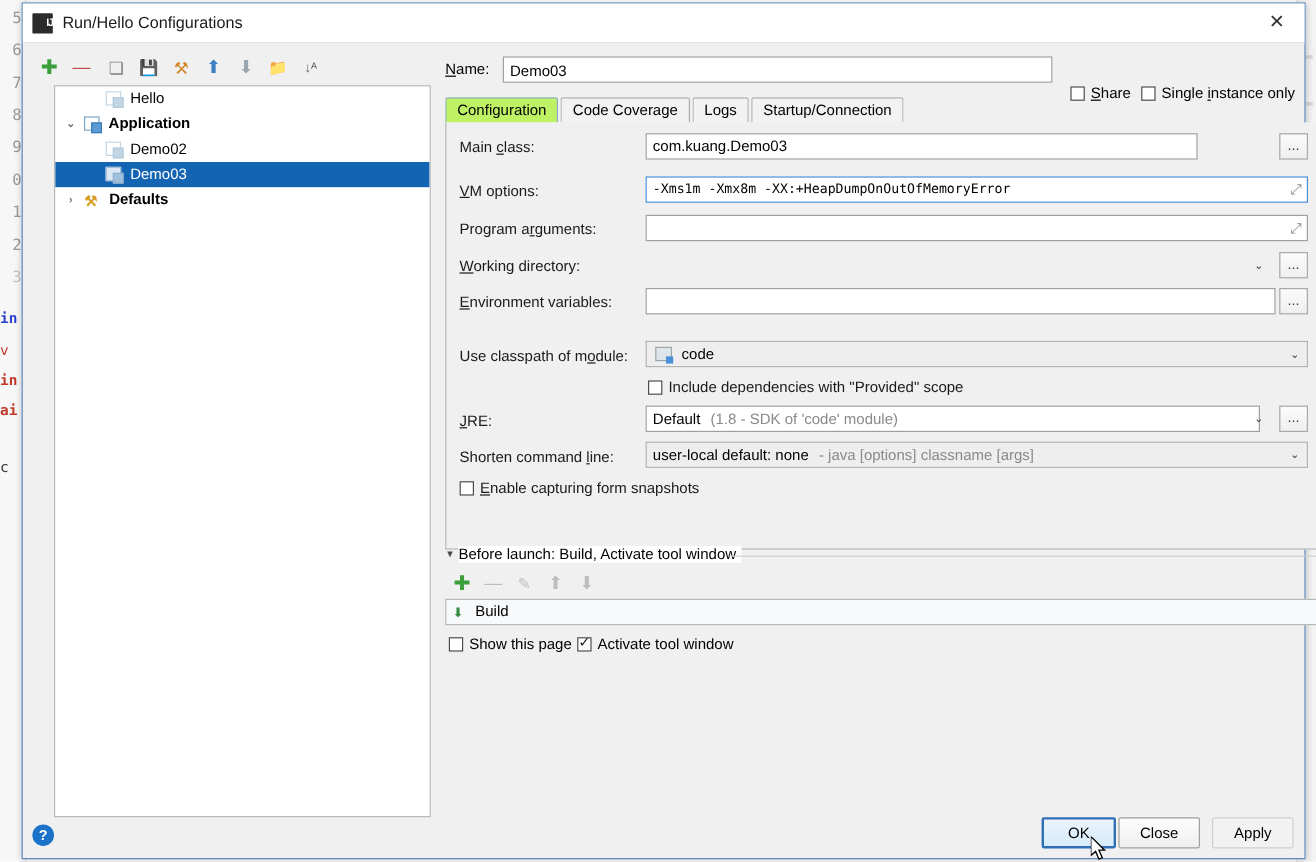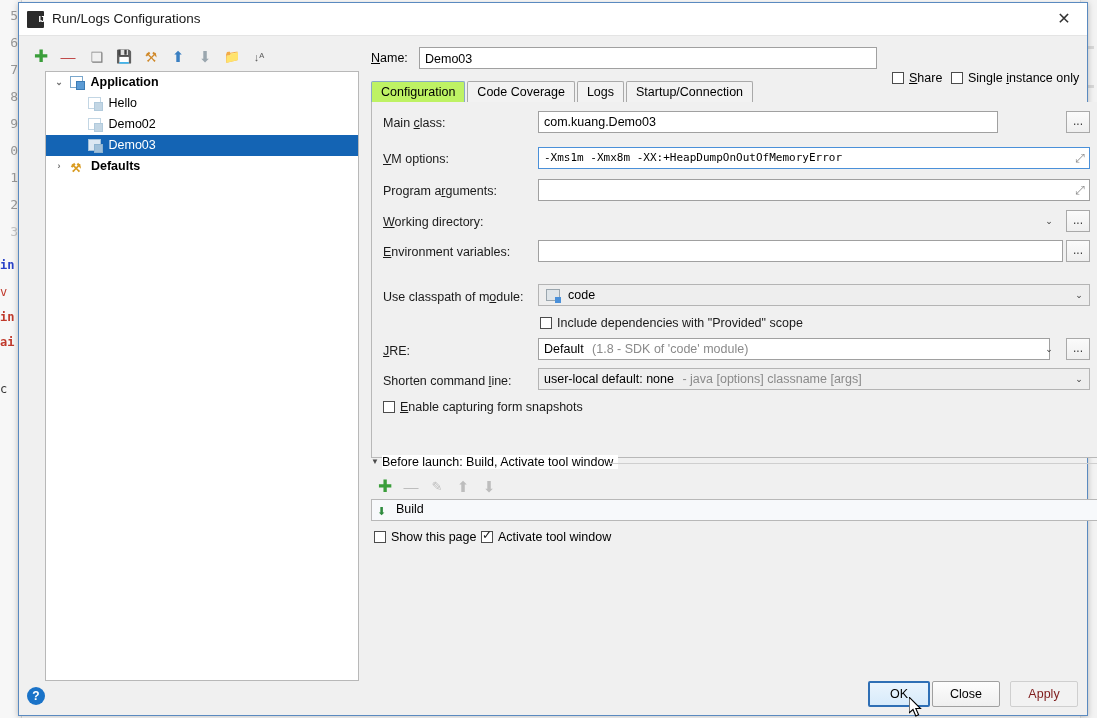--- a/index.html
+++ b/index.html
@@ -198,21 +198,21 @@
     position: absolute; bottom: 8px; height: 26px; line-height: 24px;
     text-align: center; font-size: 12.5px;
     background: linear-gradient(#fdfdfd,#efefef);
     border: 1px solid #a0a0a0; border-radius: 2px;
   }
   .dbtn.focused {
     background: linear-gradient(#eaf4fd,#d7ebfb);
     border: 2px solid #2f6fb5;
     line-height: 22px;
   }
-  .dbtn.disabled { color: #7f1d1d; border-color: #cfcfcf; background: #f2f2f2; }
+  .dbtn.disabled { color: #000000; border-color: #cfcfcf; background: #f2f2f2; }
 
   #cursor { position: absolute; left: 909px; top: 697px; width: 16px; height: 22px; }
 </style>
 </head>
 <body>
 
 <div id="bg-ide">
   <div id="bg-gutter">
     <div class="bg-lineno" style="top:8px">5</div>
     <div class="bg-lineno" style="top:35px">6</div>
@@ -235,45 +235,45 @@
     <div class="bg-marker" style="top:85px;  background:#d8d8d8"></div>
     <div class="bg-marker" style="top:118px; background:#d8d8d8"></div>
     <div class="bg-marker" style="top:131px; background:#3a2070; height:6px; width:6px"></div>
   </div>
 </div>
 
 <div id="dialog">
 
   <div id="titlebar">
     <div id="title-icon">IJ</div>
-    <div id="title-text">Run/Logs Configurations</div>
+    <div id="title-text">Run/Hello Configurations</div>
     <div id="close-btn">✕</div>
   </div>
 
   <div id="tree-toolbar">
     <div class="tb-icon" style="left:0px;   color:#3a9e3a; font-size:17px;">✚</div>
     <div class="tb-icon" style="left:27px;  color:#c04a4a; font-size:15px;">—</div>
     <div class="tb-icon" style="left:56px;  color:#7f7f7f; font-size:14px;">❏</div>
     <div class="tb-icon" style="left:83px;  color:#5b5b5b; font-size:13px;">💾</div>
     <div class="tb-icon" style="left:110px; color:#d0892a; font-size:14px;">⚒</div>
     <div class="tb-icon" style="left:137px; color:#3a7fc1; font-size:15px;">⬆</div>
     <div class="tb-icon" style="left:164px; color:#9aa6ae; font-size:15px;">⬇</div>
     <div class="tb-icon" style="left:191px; color:#a0a8ae; font-size:13px;">📁</div>
     <div class="tb-icon" style="left:218px; color:#5b5b5b; font-size:11px;">↓ᴬ</div>
   </div>
 
   <div id="tree-panel">
+    <div class="tree-row" style="padding-left:42px">
+      <span class="tree-ico ico-app dim"></span>
+      <span>Hello</span>
+    </div>
     <div class="tree-row group" style="padding-left:5px">
       <span class="tree-arrow">⌄</span>
       <span class="tree-ico ico-app"></span>
       <span>Application</span>
-    </div>
-    <div class="tree-row" style="padding-left:42px">
-      <span class="tree-ico ico-app dim"></span>
-      <span>Hello</span>
     </div>
     <div class="tree-row" style="padding-left:42px">
       <span class="tree-ico ico-app dim"></span>
       <span>Demo02</span>
     </div>
     <div class="tree-row selected" style="padding-left:42px">
       <span class="tree-ico ico-app dim"></span>
       <span>Demo03</span>
     </div>
     <div class="tree-row group" style="padding-left:5px">

